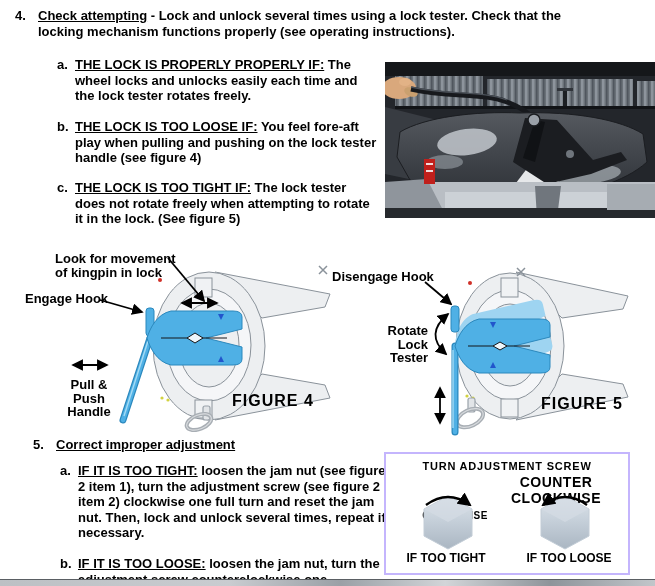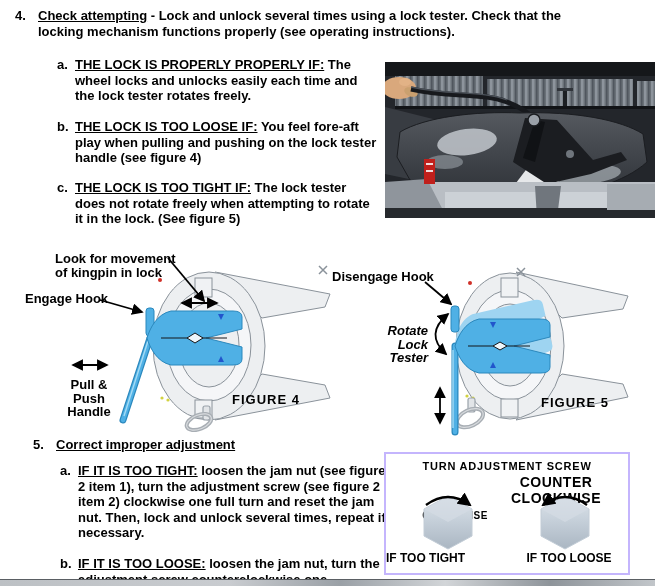--- a/index.html
+++ b/index.html
@@ -4,28 +4,28 @@
 <style>
   html,body{margin:0;padding:0;background:#ffffff;}
   .page{position:relative;width:655px;height:586px;background:#fff;overflow:hidden;
         font-family:"Liberation Sans",sans-serif;font-weight:bold;color:#000;}
   .abs{position:absolute;}
   .para{display:flex;font-size:13px;line-height:15.5px;}
   .num{flex:0 0 23px;}
   .ltr{flex:0 0 18px;}
   .u{text-decoration:underline;}
   .lbl{font-size:13px;line-height:13.5px;}
-  .cap{font-size:13px;letter-spacing:1px;}
+  .cap{font-size:16px;letter-spacing:1px;}
   .ctr{text-align:center;}
   .rgt{text-align:right;}
   .sbox{left:384px;top:452px;width:246px;height:123px;border:2px solid #c4b5fd;box-sizing:border-box;background:#fff;}
   .sbox .t1{position:absolute;left:0;top:6px;width:100%;text-align:center;font-size:11px;letter-spacing:.8px;}
   .sbox .dirL{position:absolute;left:8px;top:20px;width:122px;text-align:center;font-size:10px;letter-spacing:.5px;margin-top:36px;}
   .sbox .dirR{position:absolute;left:104px;top:20px;width:132px;text-align:center;font-size:14px;letter-spacing:.5px;}
-  .sbox .labL{position:absolute;left:0;top:97px;width:120px;text-align:left;font-size:12px;}
+  .sbox .labL{position:absolute;left:0;top:97px;width:120px;text-align:center;font-size:12px;}
   .sbox .labR{position:absolute;left:120px;top:97px;width:126px;text-align:center;font-size:12px;}
   .strip{left:0;top:579px;width:655px;height:7px;border-top:1px solid #5a5e63;
          background:linear-gradient(to right,#bcc0c4 0%,#c9ccd0 35%,#9aa0a6 52%,#d2d5d8 68%,#8e949a 84%,#c2c6ca 100%);}
 </style>
 </head>
 <body>
 
 <div class="page">
 
   <div class="abs para" style="left:15px;top:8px;width:548px;">
@@ -204,21 +204,21 @@
     <div>of kingpin in lock</div>
   </div>
   <div class="abs lbl" style="left:25px;top:292px;">Engage Hook</div>
   <div class="abs lbl ctr" style="left:56px;top:378px;width:66px;">
     <div>Pull &amp; Push</div>
     <div>Handle</div>
   </div>
   <div class="abs cap" style="left:232px;top:392px;">FIGURE 4</div>
 
   <div class="abs lbl" style="left:332px;top:270px;">Disengage Hook</div>
-  <div class="abs lbl rgt" style="left:358px;top:324px;width:70px;font-style:italic;">
+  <div class="abs lbl rgt" style="left:358px;top:324px;width:70px;">
     <div>Rotate Lock</div>
     <div>Tester</div>
   </div>
   <div class="abs cap" style="left:541px;top:395px;">FIGURE 5</div>
 
   <div class="abs para" style="left:33px;top:437px;width:340px;">
     <span class="num">5.</span>
     <div><span class="u">Correct improper adjustment</span></div>
   </div>
 

